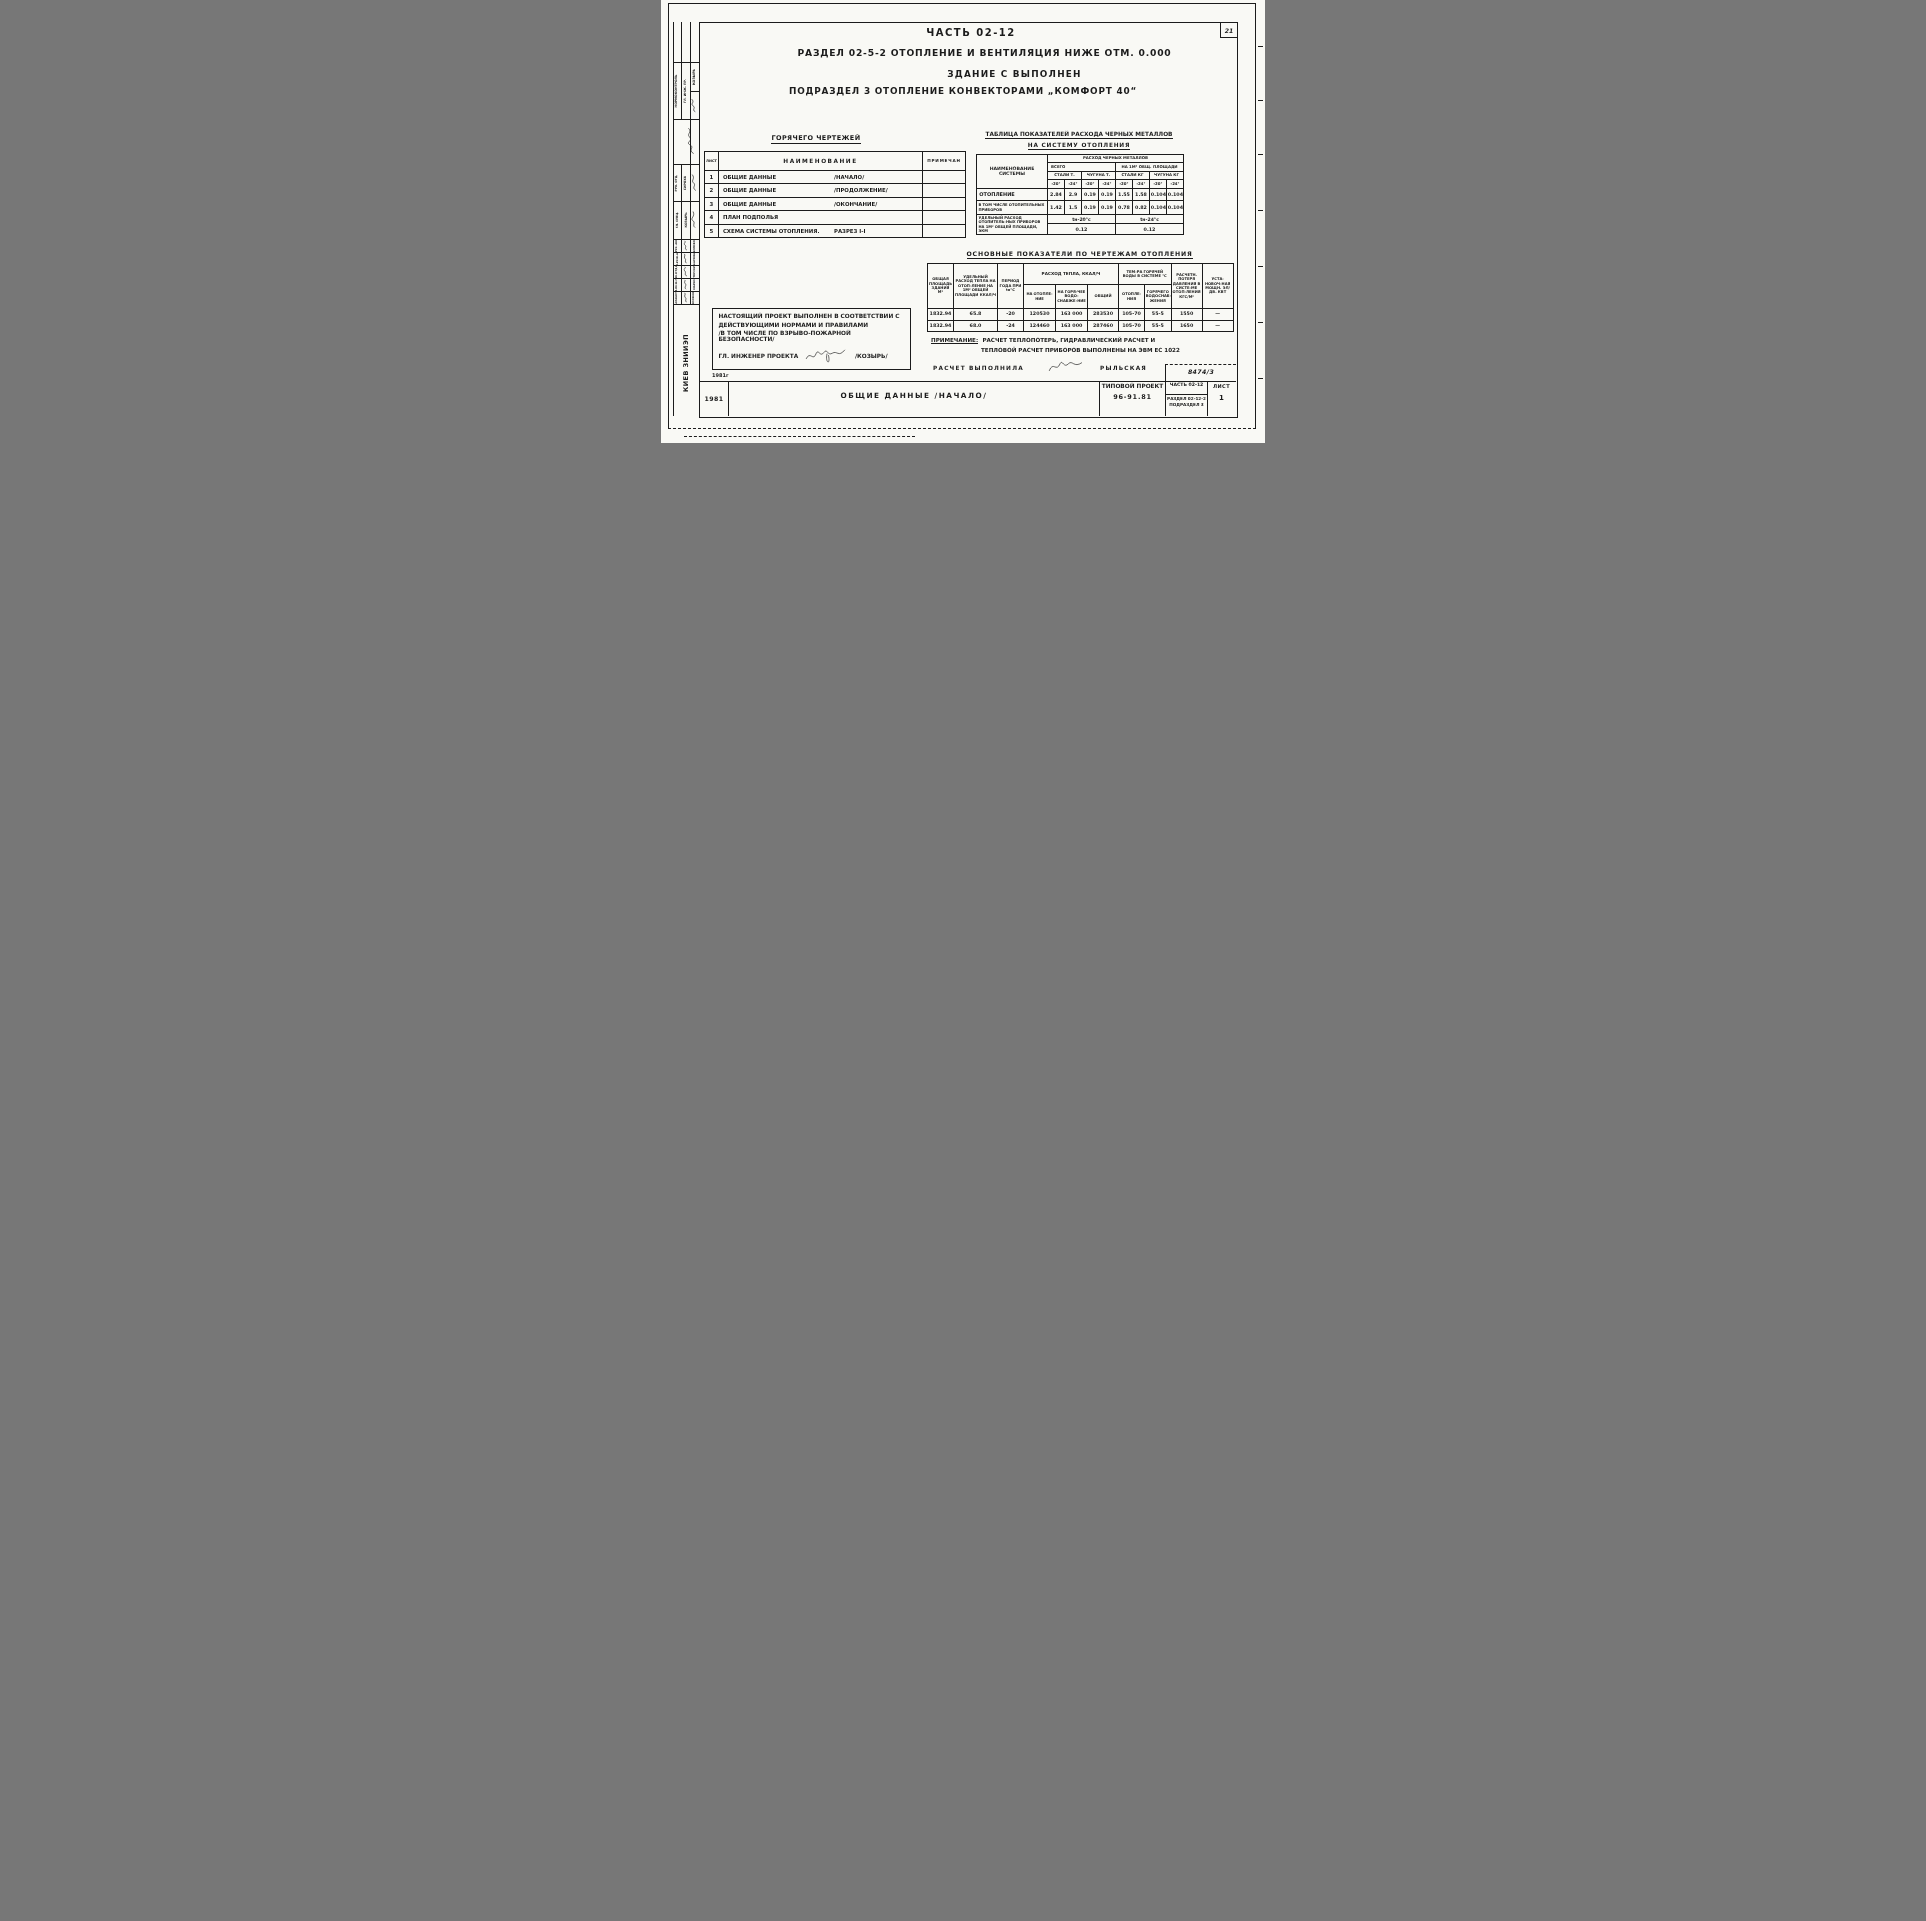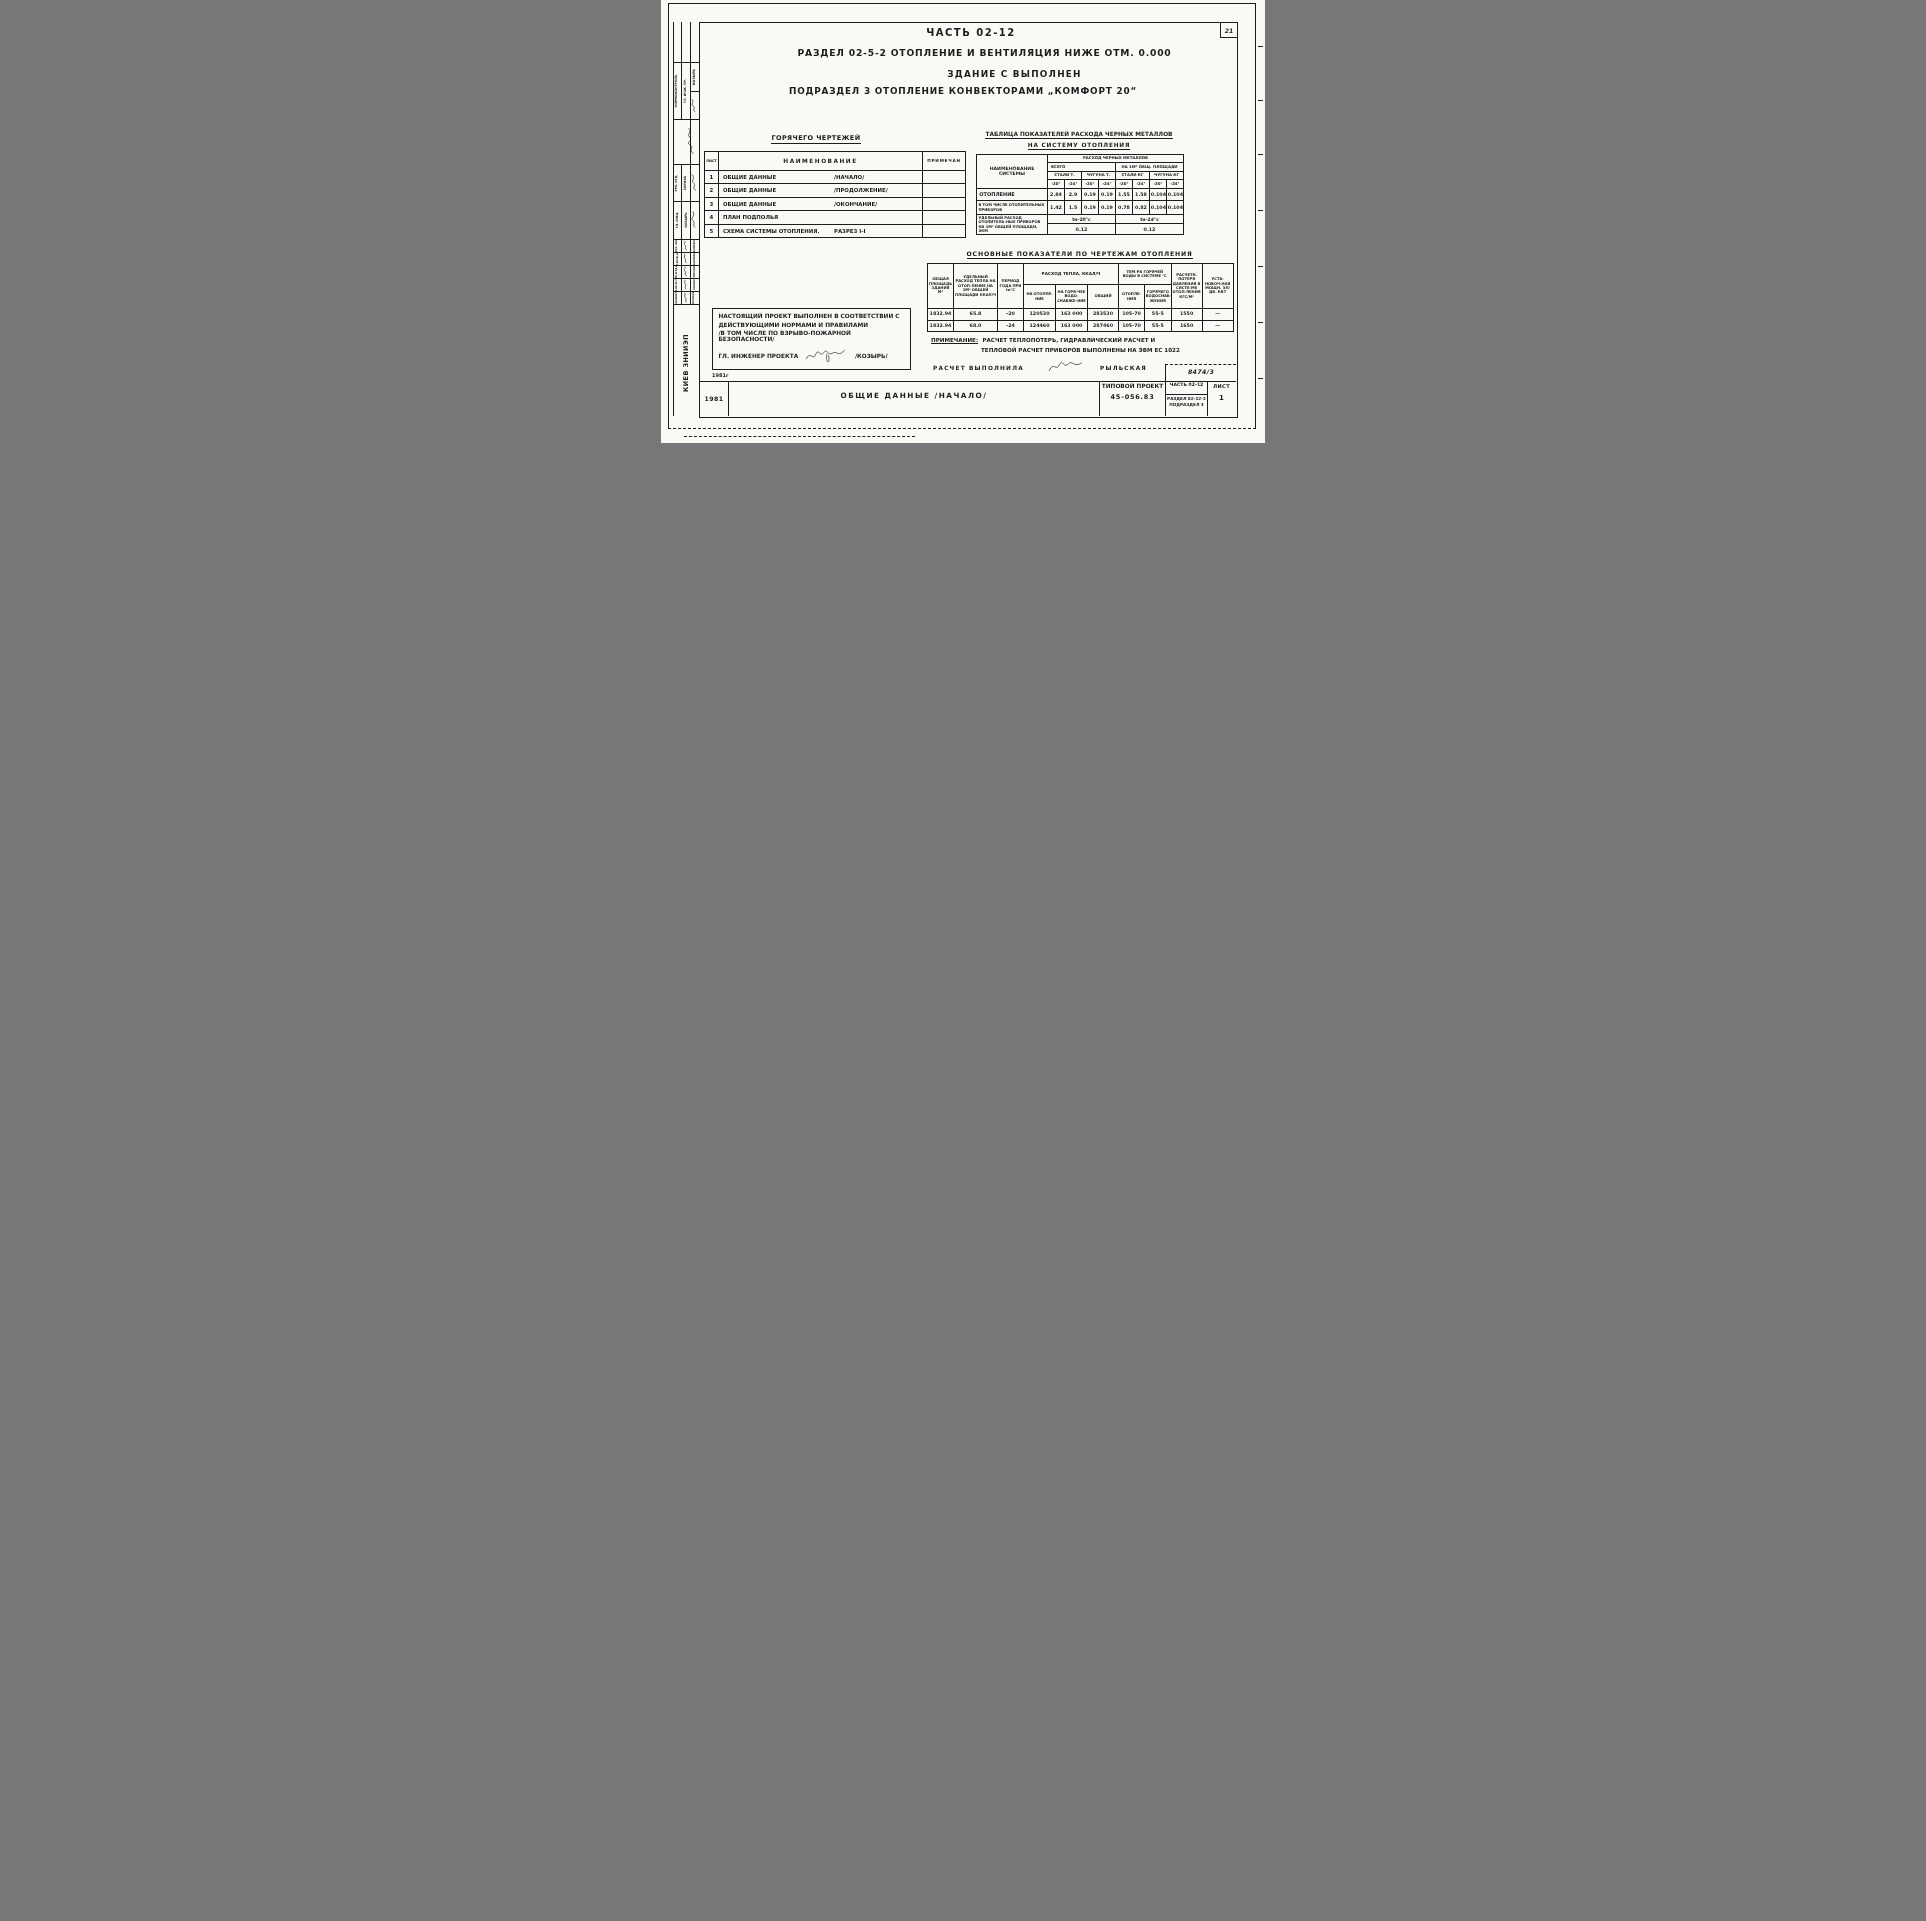--- a/index.html
+++ b/index.html
@@ -174,21 +174,21 @@
   <div class="abs ctr hw" style="left:233px;top:27px;width:154px;font-size:10px;letter-spacing:1.5px;">
     <span>ЧАСТЬ 02-12</span>
   </div>
   <div class="abs ctr hw" style="left:131px;top:47px;width:385px;font-size:9.2px;letter-spacing:0.8px;">
     <span>РАЗДЕЛ 02-5-2 ОТОПЛЕНИЕ И ВЕНТИЛЯЦИЯ НИЖЕ ОТМ. 0.000</span>
   </div>
   <div class="abs ctr hw" style="left:257px;top:69px;width:193px;font-size:8.9px;letter-spacing:1.2px;">
     <span>ЗДАНИЕ С ВЫПОЛНЕН</span>
   </div>
   <div class="abs ctr hw" style="left:125px;top:86px;width:354px;font-size:8.9px;letter-spacing:0.8px;">
-    <span>ПОДРАЗДЕЛ 3 ОТОПЛЕНИЕ КОНВЕКТОРАМИ „КОМФОРТ 20“</span>
+    <span>ПОДРАЗДЕЛ 3 ОТОПЛЕНИЕ КОНВЕКТОРАМИ „КОМФОРТ 40“</span>
   </div>
 
   <div class="abs ctr hw ul" style="left:107px;top:134px;width:96px;font-size:6.5px;letter-spacing:0.4px;">
     <span>ГОРЯЧЕГО ЧЕРТЕЖЕЙ</span>
   </div>
   <table class="dl t3 abs" style="left:43px;top:151px;width:261px;border:1.2px solid #1c1c1c;">
     <colgroup>
         <col style="width:14px;">
         <col style="width:204px;">
         <col style="width:43px;">
@@ -430,21 +430,21 @@
   <i class="line" style="left:504px;top:394px;width:43px;height:0.8px;"></i>
 
   <div class="cell" style="left:39px;top:382px;width:28px;height:33px;">
     <span class="hw" style="font-size:6.2px;letter-spacing:0.4px;">1981</span>
   </div>
   <div class="cell" style="left:68px;top:384px;width:370px;height:23px;">
     <span class="hw" style="font-size:7.3px;letter-spacing:1.5px;">ОБЩИЕ ДАННЫЕ /НАЧАЛО/</span>
   </div>
   <div class="abs ctr" style="left:439px;top:383px;width:65px;">
     <div class="hw" style="font-size:5.8px;">ТИПОВОЙ ПРОЕКТ</div>
-    <div class="hw" style="font-size:6.5px;letter-spacing:0.8px;margin-top:3.9px;">45-056.83</div>
+    <div class="hw" style="font-size:6.5px;letter-spacing:0.8px;margin-top:3.9px;">96-91.81</div>
   </div>
   <div class="abs ctr" style="left:505px;top:382px;width:41px;">
     <div class="hw" style="font-size:4.6px;">ЧАСТЬ 02-12</div>
   </div>
   <div class="abs ctr" style="left:505px;top:396px;width:41px;">
     <div class="hw" style="font-size:4.2px;">РАЗДЕЛ 02-12-2</div>
     <div class="hw" style="font-size:4.2px;margin-top:1.2px;">ПОДРАЗДЕЛ 3</div>
   </div>
   <div class="abs ctr" style="left:547px;top:383px;width:27px;">
     <div class="hw" style="font-size:5px;letter-spacing:0.4px;">ЛИСТ</div>

